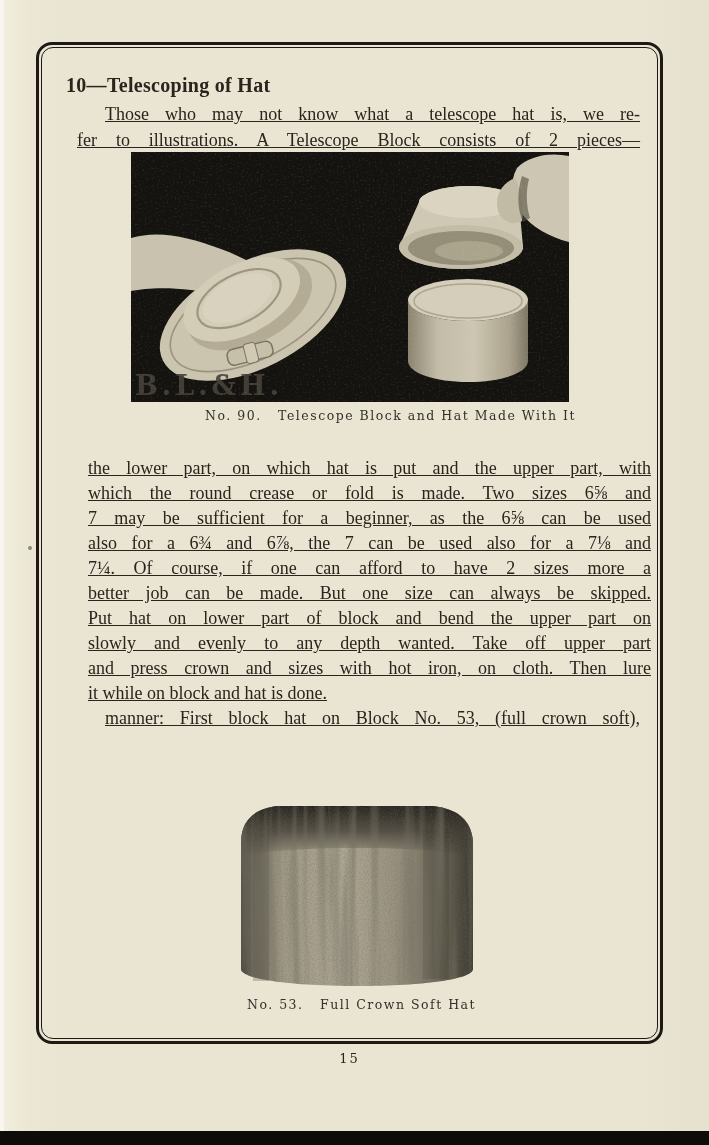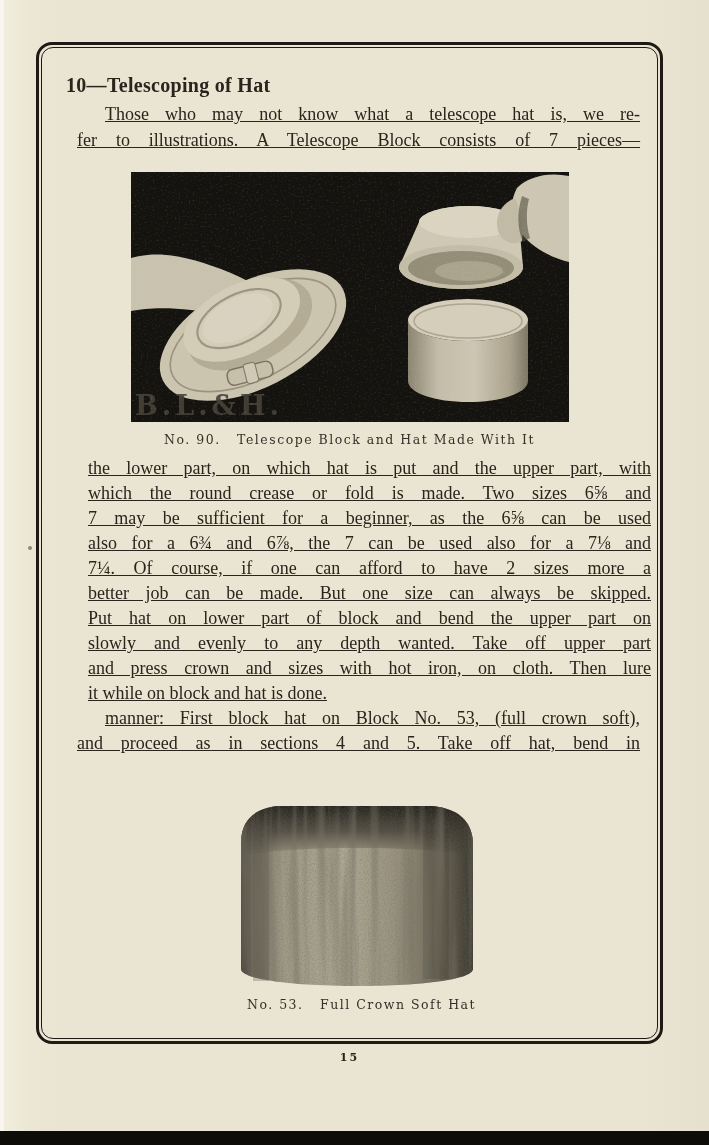--- a/index.html
+++ b/index.html
@@ -15,49 +15,49 @@
   .title { position:absolute; left:66px; top:74px; width:560px; margin:0; 
     font-size:20px; font-weight:bold; letter-spacing:.3px; }
   .para { position:absolute; left:77px; width:563px; font-size:18px; line-height:25px; }
   #para1 { top:101px; line-height:26px; }
   #para2 { top:456px;margin-left:11px; }
   #para3 { top:706px; }
   .tline { text-align:justify; text-align-last:justify;text-decoration:underline; }
   .tline.last { text-align-last:left; }
   .para.cont .tline.last { text-align-last:justify; }
   .para.indent .tline:first-child { text-indent:28px; }
-  .photo1 { position:absolute; left:131px; top:172px; width:394px; height:250px; margin:0; }
+  .photo1 { position:absolute; left:131px; top:152px; width:394px; height:250px; margin:0; }
   .photo2 { position:absolute; left:237px; top:799px; width:240px; height:190px; margin:0; }
   .caption { position:absolute; left:36px; width:627px; text-align:center;
     font-family:"DejaVu Serif",serif; font-size:12.5px; letter-spacing:1.5px;
     color:#34302a; white-space:pre; }
-  #caption1 { top:432px; }
+  #caption1 { top:408px;padding-left:41px; }
   #caption2 { top:997px;margin-left:12px; }
   .pagenum { position:absolute; left:36px; top:1051px; width:627px; text-align:center;
-    font-family:"DejaVu Serif",serif; font-size:11px; letter-spacing:2px;font-weight:bold; }
+    font-family:"DejaVu Serif",serif; font-size:13px; letter-spacing:2px; }
   .bottom-strip { position:absolute; left:0; top:1131px; width:709px; height:14px; background:#0d0c09; }
   .speck { position:absolute; left:28px; top:546px; width:4px; height:4px; border-radius:50%;
     background:#8d897c; }
   svg { display:block; }
 </style>
 </head>
 <body>
 
 <div class="page">
   <div class="edge-left"></div>
 
   <div class="frame">
     <div class="frame-inner"></div>
   </div>
 
   <h1 class="title">10—Telescoping of Hat</h1>
 
   <div class="para indent cont" id="para1">
       <div class="tline">Those who may not know what a telescope hat is, we re-</div>
-      <div class="tline last">fer to illustrations.  A Telescope Block consists of 7 pieces—</div>
+      <div class="tline last">fer to illustrations.  A Telescope Block consists of 2 pieces—</div>
     </div>
 
   <figure class="photo1">
     <svg viewBox="0 0 438 250" width="438" height="250">
       <defs>
         <filter id="dust" x="0" y="0" width="100%" height="100%">
           <feTurbulence type="fractalNoise" baseFrequency="0.5" numOctaves="2" seed="11" result="t"></feTurbulence>
           <feColorMatrix in="t" type="matrix" values="0 0 0 0 0.78  0 0 0 0 0.75  0 0 0 0 0.64  1.1 0 0 0 -0.62" result="s"></feColorMatrix>
           <feComposite in="s" in2="SourceGraphic" operator="in"></feComposite>
         </filter>
@@ -119,21 +119,20 @@
       <div class="tline">7¼.  Of course, if one can afford to have 2 sizes more a</div>
       <div class="tline">better job can be made.  But one size can always be skipped.</div>
       <div class="tline">Put hat on lower part of block and bend the upper part on</div>
       <div class="tline">slowly and evenly to any depth wanted.  Take off upper part</div>
       <div class="tline">and press crown and sizes with hot iron, on cloth.  Then lure</div>
       <div class="tline last">it while on block and hat is done.</div>
     </div>
 
   <div class="para indent cont" id="para3">
       <div class="tline">manner:  First block hat on Block No. 53, (full crown soft),</div>
-      <div class="tline last">and proceed as in sections 4 and 5.  Take off hat, bend in</div>
     </div>
 
   <figure class="photo2">
     <svg viewBox="0 0 240 190" width="240" height="190">
       <defs>
         <linearGradient id="cyl" x1="0" y1="0" x2="1" y2="0">
           <stop offset="0" stop-color="#3f3b33"></stop>
           <stop offset="0.05" stop-color="#6a6557"></stop>
           <stop offset="0.18" stop-color="#a29b88"></stop>
           <stop offset="0.45" stop-color="#b0a995"></stop>

